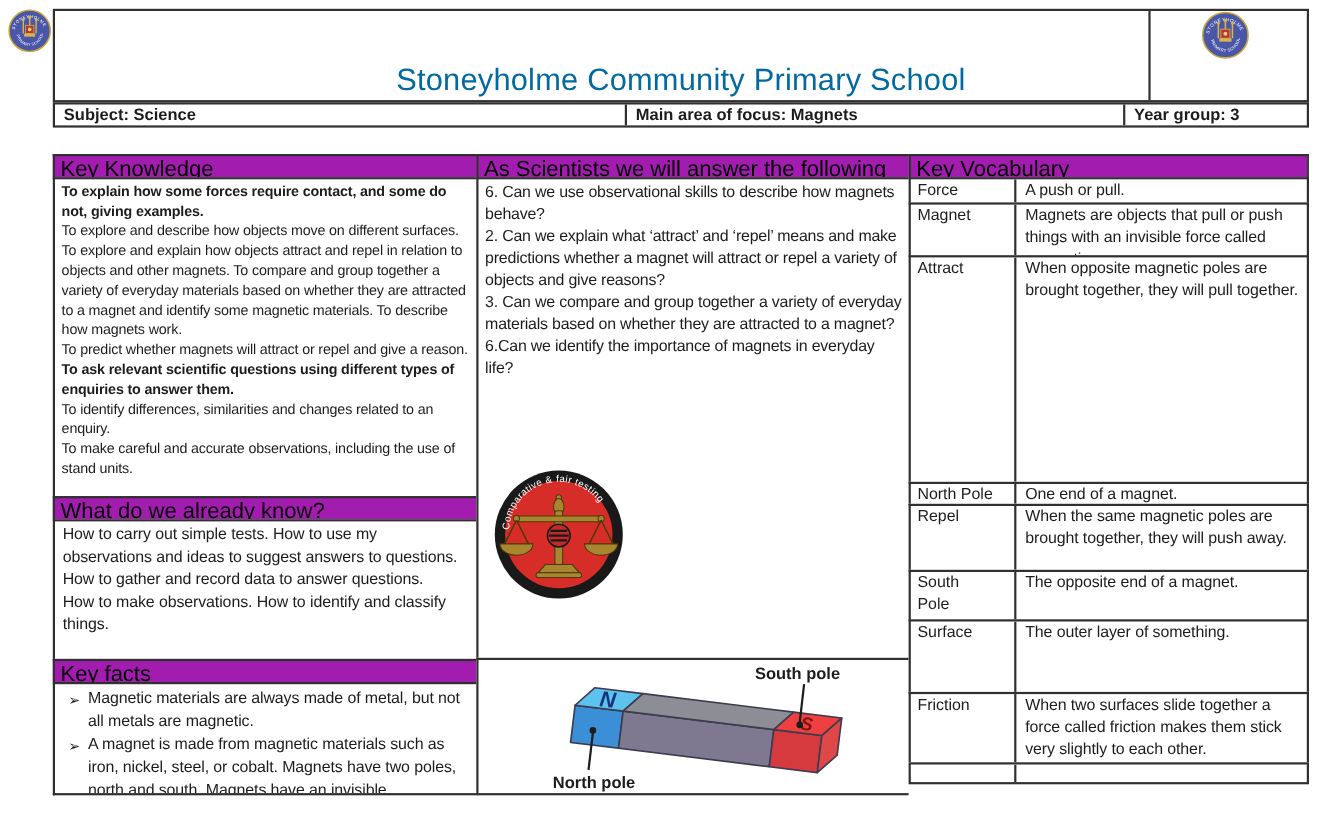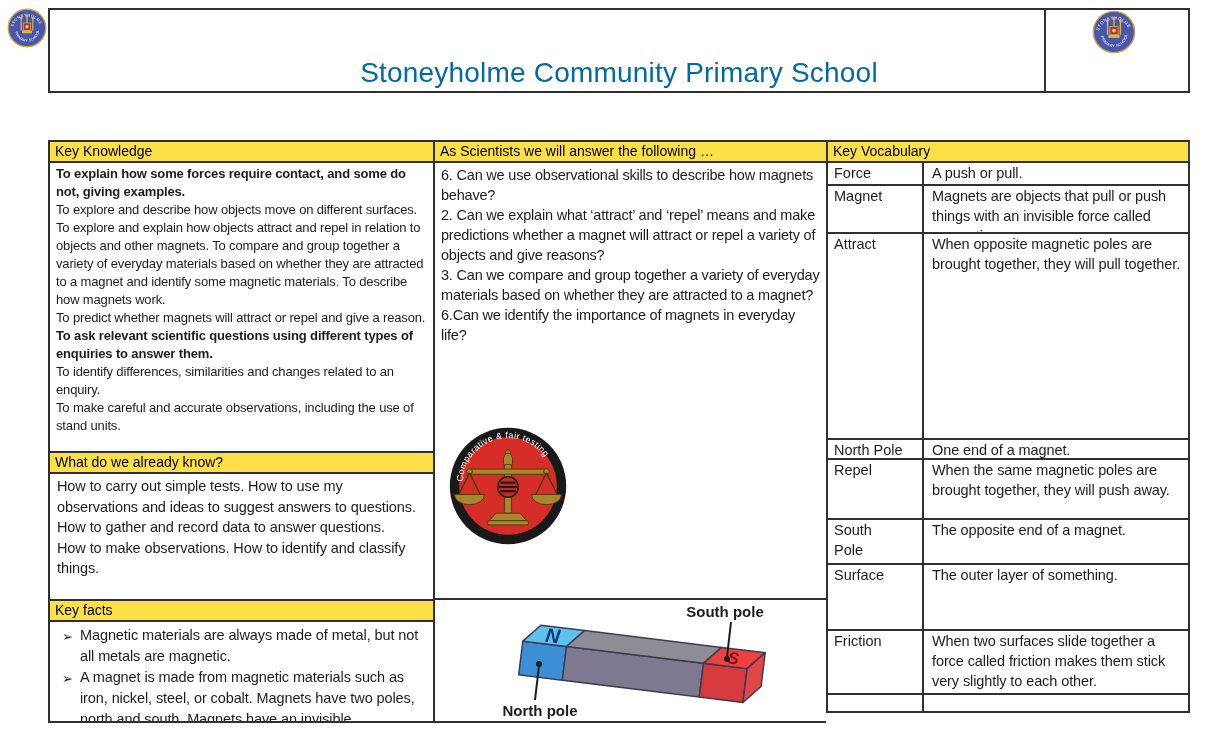--- a/index.html
+++ b/index.html
@@ -27,21 +27,21 @@
   .meta-subject { width:518px; }
   .meta-focus   { width:453px; border-left:2px solid #303030; }
   .meta-year    { flex:1;      border-left:2px solid #303030; }
   
   .content { position:absolute; left:48px; top:140px; width:1142px; height:590px; }
   .col  { position:absolute; top:0; }
   .col1 { left:0;   width:385px; }
   .col2 { left:385px; width:393px; }
   .col3 { left:778px; width:364px; }
   .cell { position:absolute; left:0; width:100%; border-left:2px solid #303030; border-top:2px solid #303030; background:#fff; overflow:hidden; }
-  .sec-header { background:#fde047; font-size:14px; padding:1px 5px 0 5px; color:#000; }
+  .sec-header { background:#a21caf; font-size:20px; padding:1px 5px 0 5px; color:#000; }
   .last { border-bottom:2px solid #303030; }
   
   .kk-head  { top:0;    height:21px; }
   .kk-body  { top:21px; height:290px; font-size:13px; line-height:18px; letter-spacing:-0.15px; padding:2px 5px 0 6px; }
   .kk-body .para { margin:0; }
   .kk-body .bold { font-weight:bold; }
   .ak-head  { top:311px; height:21px; }
   .ak-body  { top:332px; height:127px; font-size:14.5px; line-height:20.5px; letter-spacing:-0.1px; padding:2px 6px 0 7px; }
   .kf-head  { top:459px; height:21px; }
   .kf-body  { top:480px; height:103px; font-size:14.5px; line-height:21px; letter-spacing:-0.1px; padding:3px 6px 0 0; }
@@ -99,20 +99,25 @@
     </svg>
 
   <div class="title-box">
     <div class="page-title">Stoneyholme Community Primary School</div>
     <div class="header-divider"></div>
   </div>
   <svg class="logo logo-right" viewBox="0 0 48 48">
       <use href="#school-logo"></use>
     </svg>
 
+  <div class="meta-row">
+    <div class="meta-cell meta-subject">Subject: Science</div>
+    <div class="meta-cell meta-focus">Main area of focus: Magnets</div>
+    <div class="meta-cell meta-year">Year group: 3</div>
+  </div>
 
   <div class="content">
 
     <div class="col col1">
       <div class="cell kk-head sec-header">Key Knowledge</div>
       <div class="cell kk-body">
 
       <div class="para bold">To explain how some forces require contact, and some do not, giving examples.</div>
           <div class="para">To explore and describe how objects move on different surfaces. To explore and explain how objects attract and repel in relation to objects and other magnets. To compare and group together a variety of everyday materials based on whether they are attracted to a magnet and identify some magnetic materials. To describe how magnets work.</div>
           <div class="para">To predict whether magnets will attract or repel and give a reason.</div>

